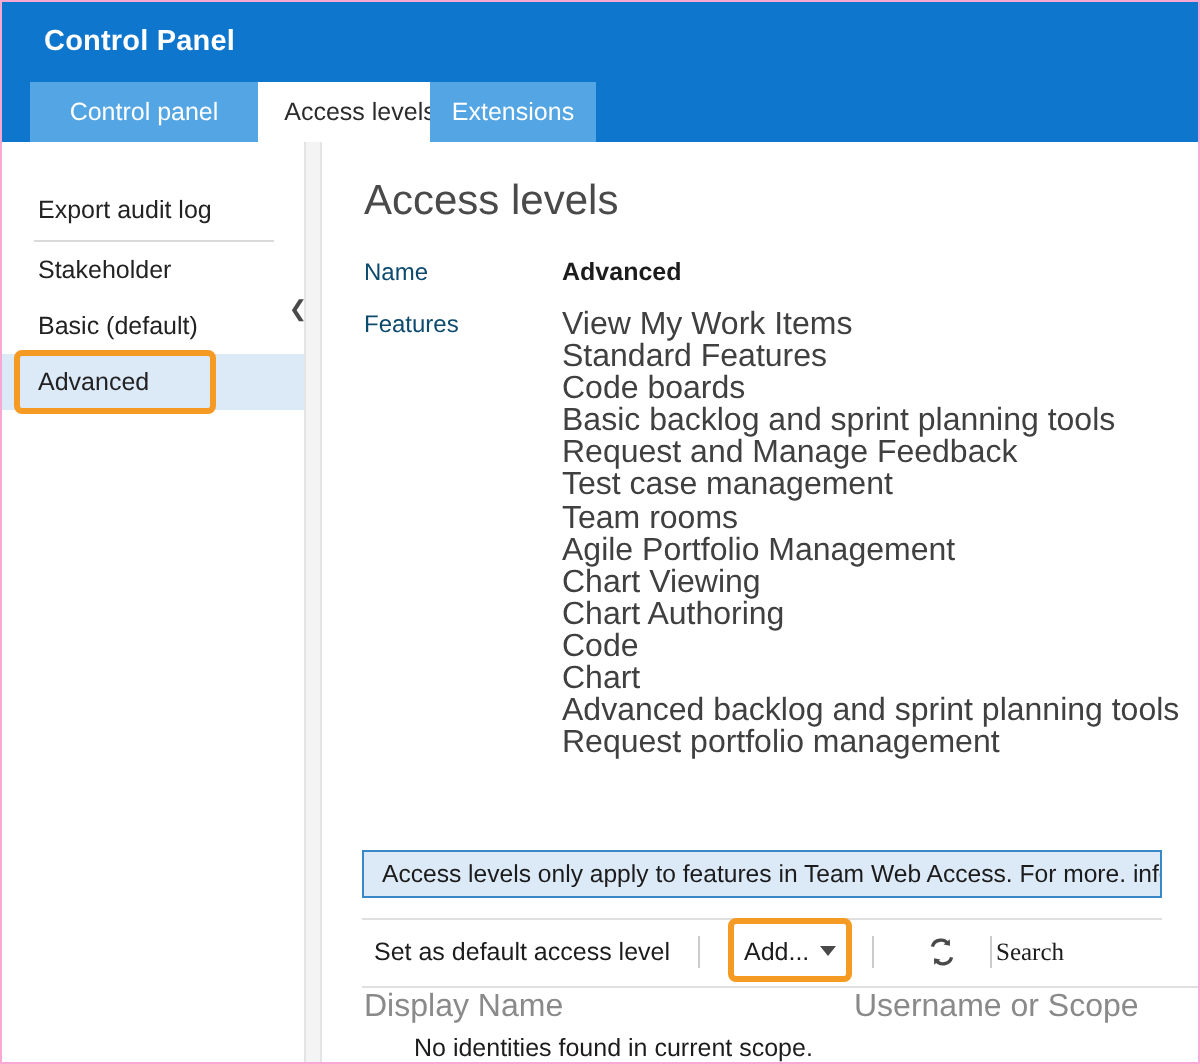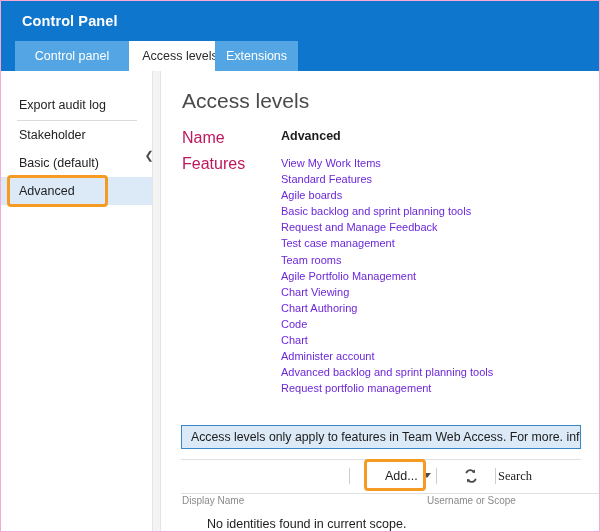--- a/index.html
+++ b/index.html
@@ -160,40 +160,40 @@
     position: absolute;
     left: 20px;
     top: 18px;
     font-size: 21px;
     font-weight: normal;
     color: #4a4a4a;
   }
   .field-label {
     position: absolute;
     left: 20px;
-    font-size: 16px;
-    color: #be185d;
+    font-size: 12px;
+    color: #0c4a6e;
   }
   .field-value-strong {
     position: absolute;
     left: 119px;
     font-size: 12.5px;
     font-weight: bold;
     color: #1c1c1c;
   }
   .feature-list {
     position: absolute;
     left: 119px;
     top: 84px;
     width: 310px;
   }
   .feature-item {
-    font-size: 11px;
+    font-size: 16px;
     line-height: 16.1px;
-    color: #6d28d9;
+    color: #404040;
     white-space: nowrap;
   }
 
   
   .info-banner {
     position: absolute;
     left: 19px;
     top: 354px;
     width: 400px;
     height: 24px;
@@ -265,21 +265,21 @@
   .grid-header-rule {
     position: absolute;
     left: 19px;
     width: 419px;
     height: 1px;
     background: #e0e0e0;
   }
   .grid-col-head {
     position: absolute;
     top: 424px;
-    font-size: 10px;
+    font-size: 16px;
     color: #8a8a8a;
     white-space: nowrap;
   }
   .grid-empty-msg {
     position: absolute;
     left: 45px;
     top: 446px;
     font-size: 12.5px;
     color: #1c1c1c;
     white-space: nowrap;
@@ -334,46 +334,46 @@
       <div class="page-title">Access levels</div>
 
       <div class="field-label" style="top:58px;">Name</div>
       <div class="field-value-strong" style="top:58px;">Advanced</div>
 
       <div class="field-label" style="top:84px;">Features</div>
 
       <div class="feature-list">
         <div class="feature-item">View My Work Items</div>
         <div class="feature-item">Standard Features</div>
-        <div class="feature-item">Agile boards</div>
+        <div class="feature-item">Code boards</div>
         <div class="feature-item">Basic backlog and sprint planning tools</div>
         <div class="feature-item">Request and Manage Feedback</div>
         <div class="feature-item">Test case management</div>
         <div class="feature-item">Team rooms</div>
         <div class="feature-item">Agile Portfolio Management</div>
         <div class="feature-item">Chart Viewing</div>
         <div class="feature-item">Chart Authoring</div>
         <div class="feature-item">Code</div>
         <div class="feature-item">Chart</div>
-        <div class="feature-item">Administer account</div>
         <div class="feature-item">Advanced backlog and sprint planning tools</div>
         <div class="feature-item">Request portfolio management</div>
       </div>
 
       <div class="info-banner">
         <div class="info-banner-text">Access levels only apply to features in Team Web Access. For more. informat...</div>
       </div>
 
       <div class="toolbar-rule" style="top:388px;"></div>
 
       <div class="toolbar">
+        <div class="tb-item" style="left:6px;">Set as default access level</div>
 
         <div class="tb-sep" style="left:168px;"></div>
 
-        <div class="tb-item" style="left:191px;margin-left:13px;"><span>Add...</span><span class="tb-caret"></span></div>
+        <div class="tb-item" style="left:191px;"><span>Add...</span><span class="tb-caret"></span></div>
 
         <div class="orange-ring" style="left:183px; top:0px; width:62px; height:32px;"></div>
 
         <div class="tb-sep" style="left:255px;"></div>
 
         <div class="refresh-icon" style="left:281px;">
           <svg width="18" height="18" viewBox="0 0 18 18" aria-hidden="true">
             <path d="M4.2 6.3 A4.4 4.4 0 0 1 12.2 5.2" fill="none" stroke="#4a4a4a" stroke-width="1.7"></path>
             <path d="M12.9 2.6 L13.0 5.9 L9.8 5.2 Z" fill="#4a4a4a"></path>
             <path d="M13.8 11.7 A4.4 4.4 0 0 1 5.8 12.8" fill="none" stroke="#4a4a4a" stroke-width="1.7"></path>

